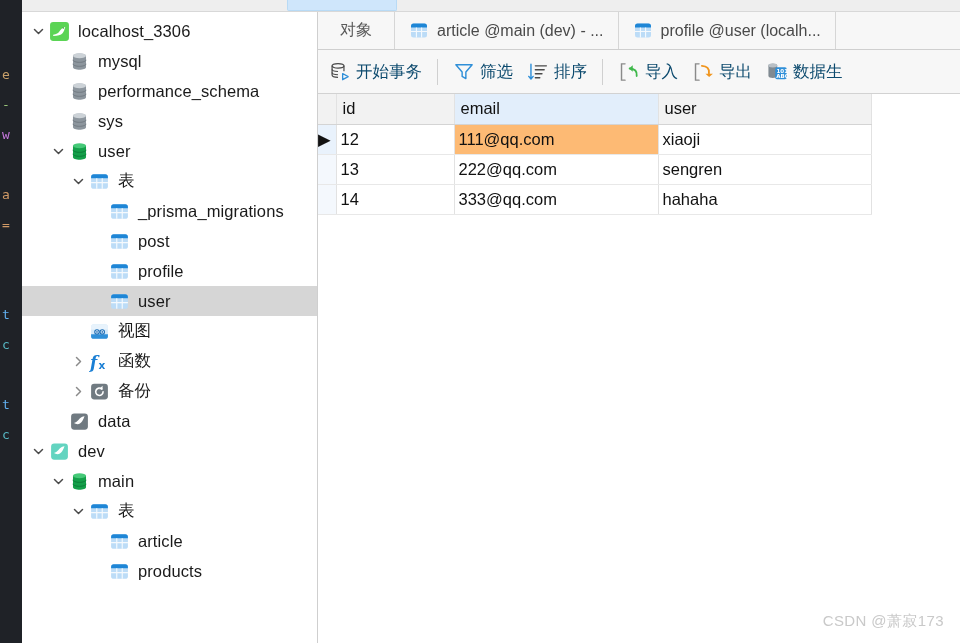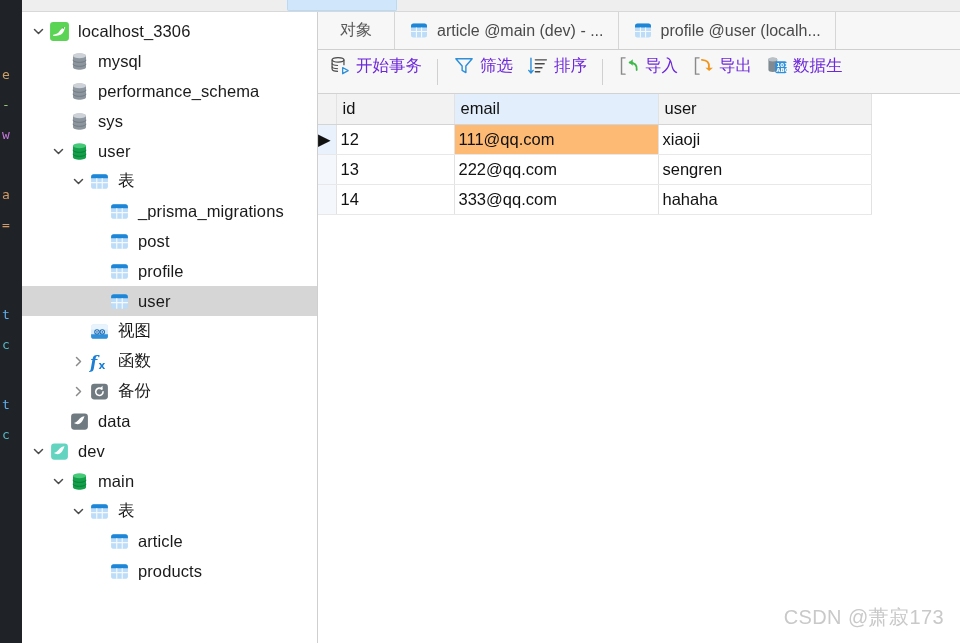--- a/index.html
+++ b/index.html
@@ -134,23 +134,23 @@
   .toolbar {
     height: 44px; min-height: 44px;
     background: #f7f7f7;
     border-bottom: 1px solid #d2d2d2;
     display: flex; align-items: center;
     padding: 0 4px;
     overflow: hidden;
     position: relative;
   }
   .tb-btn {
-    display: flex; align-items: flex-start;
+    display: flex; align-items: center;
     height: 34px; padding: 0 7px;
-    font-size: 16.5px; color: #6d28d9;
+    font-size: 16.5px; color: #0c4a6e;
     white-space: nowrap; cursor: default;
     border-radius: 3px;
   }
   .tb-btn .tbicon {
     width: 22px; height: 22px; margin-right: 5px;
     display: flex; align-items: center; justify-content: center;
   }
   .tb-btn .tbicon svg { display: block; }
   .tb-caret {
     margin-left: 6px; font-size: 9px; color: #333;
@@ -210,21 +210,21 @@
     color: #ffffff;
     padding-left: 6px;
   }
   td.plain { padding-left: 6px; }
 
   
   .watermark {
     position: absolute;
     right: 16px; bottom: 12px;
     color: #c9c9c9;
-    font-size: 20px;
+    font-size: 15px;
     letter-spacing: 0.4px;
     user-select: none;
   }
 </style>
 </head>
 <body>
 
 <div id="app">
 
   <div class="editor-sliver">

